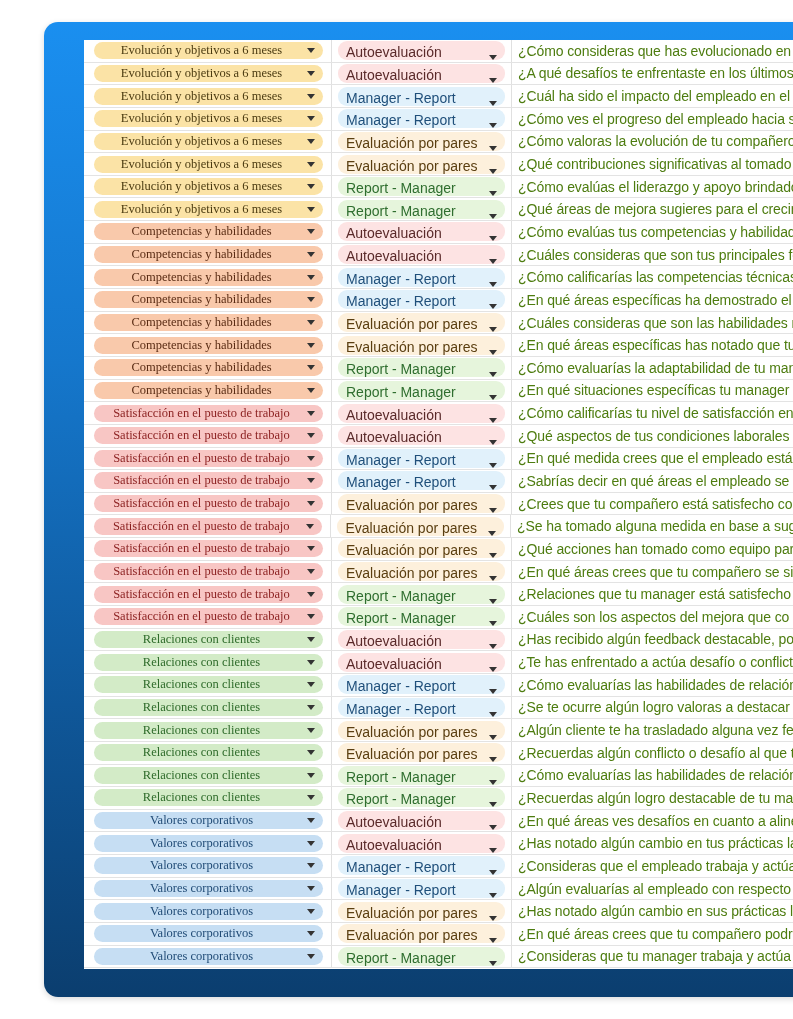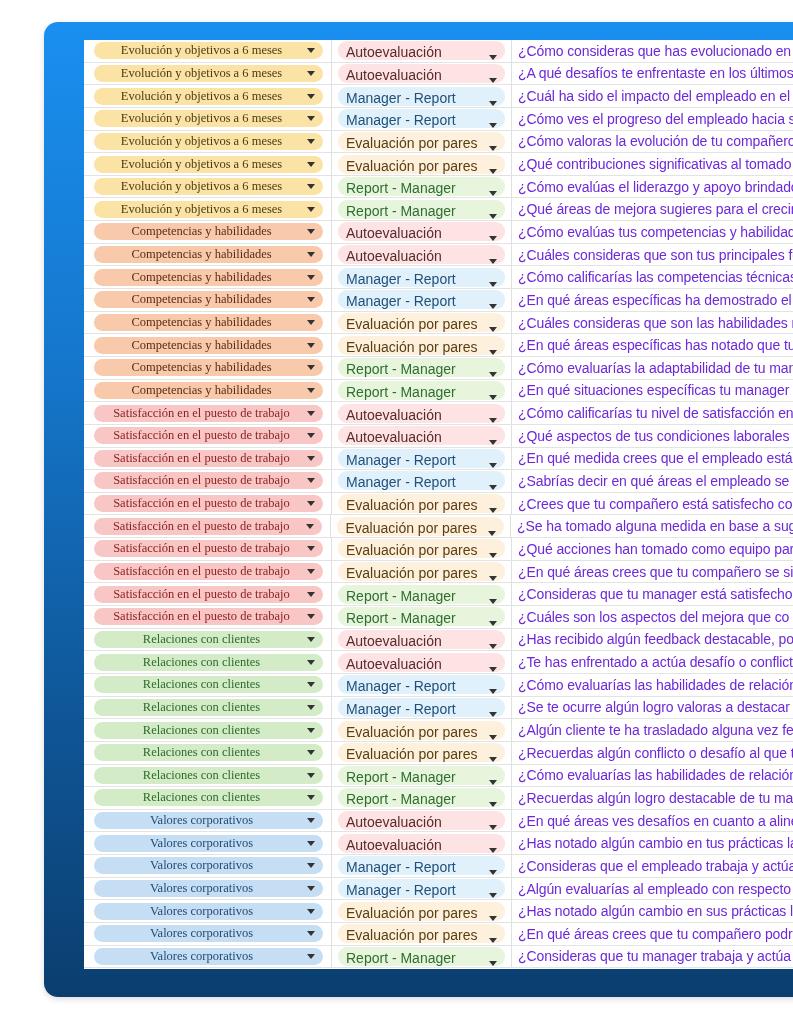--- a/index.html
+++ b/index.html
@@ -44,21 +44,21 @@
   .pill .lbl { flex: 1; text-align: center; overflow: hidden; }
   .c2 .pill .lbl { text-align: left; font-size: 14px; }
   .c2 .pill { height: 19px; padding-left: 8px; align-items: flex-end; }
   .caret {
     width: 0; height: 0;
     border-left: 4px solid transparent; border-right: 4px solid transparent;
     border-top: 5px solid #333;
     margin-left: 6px; flex: none;
   }
   .q {
-    font-size: 14px; color: #6d28d9; white-space: nowrap;
+    font-size: 14px; color: #4d7c0f; white-space: nowrap;
     letter-spacing: -0.1px;
   }
 </style>
 </head>
 <body>
 
 <div class="frame"></div>
 
 <div class="sheet" id="sheet">
 
@@ -477,21 +477,21 @@
           <span class="caret"></span>
         </div>
       </div>
       <div class="cell c2">
         <div class="pill" style="background: rgb(230, 245, 220); color: rgb(47, 110, 47);">
           <span class="lbl">Report - Manager</span>
           <span class="caret"></span>
         </div>
       </div>
       <div class="cell c3">
-        <span class="q">¿Consideras que tu manager está satisfecho</span>
+        <span class="q">¿Relaciones que tu manager está satisfecho</span>
       </div>
     </div>
     <div class="row">
       <div class="cell c1">
         <div class="pill" style="background: rgb(248, 198, 196); color: rgb(138, 31, 31);">
           <span class="lbl">Satisfacción en el puesto de trabajo</span>
           <span class="caret"></span>
         </div>
       </div>
       <div class="cell c2">

